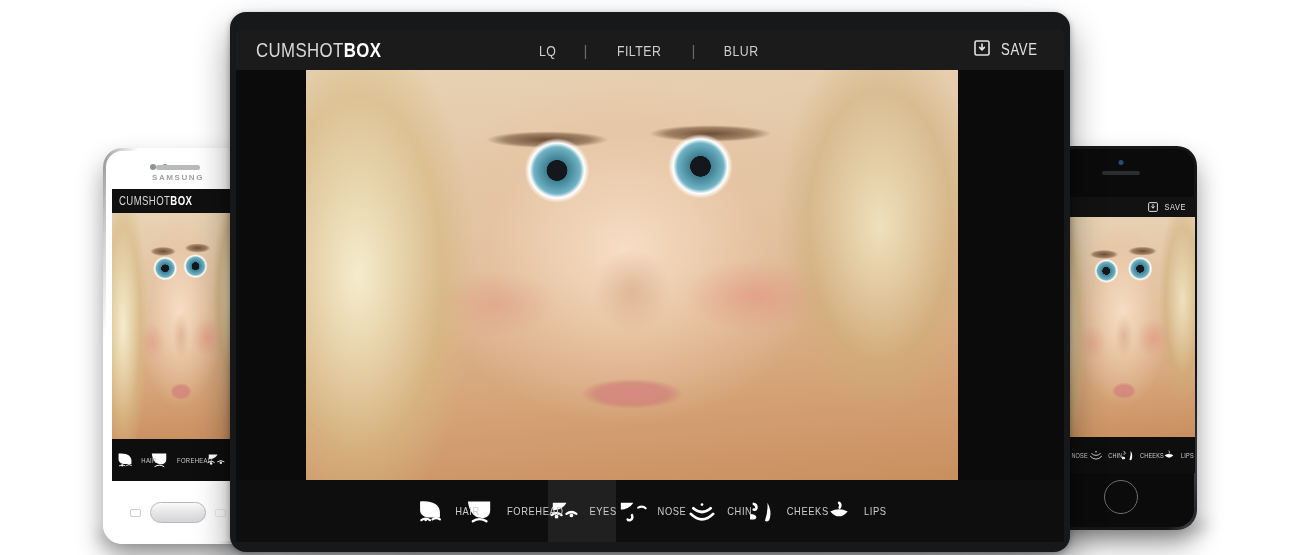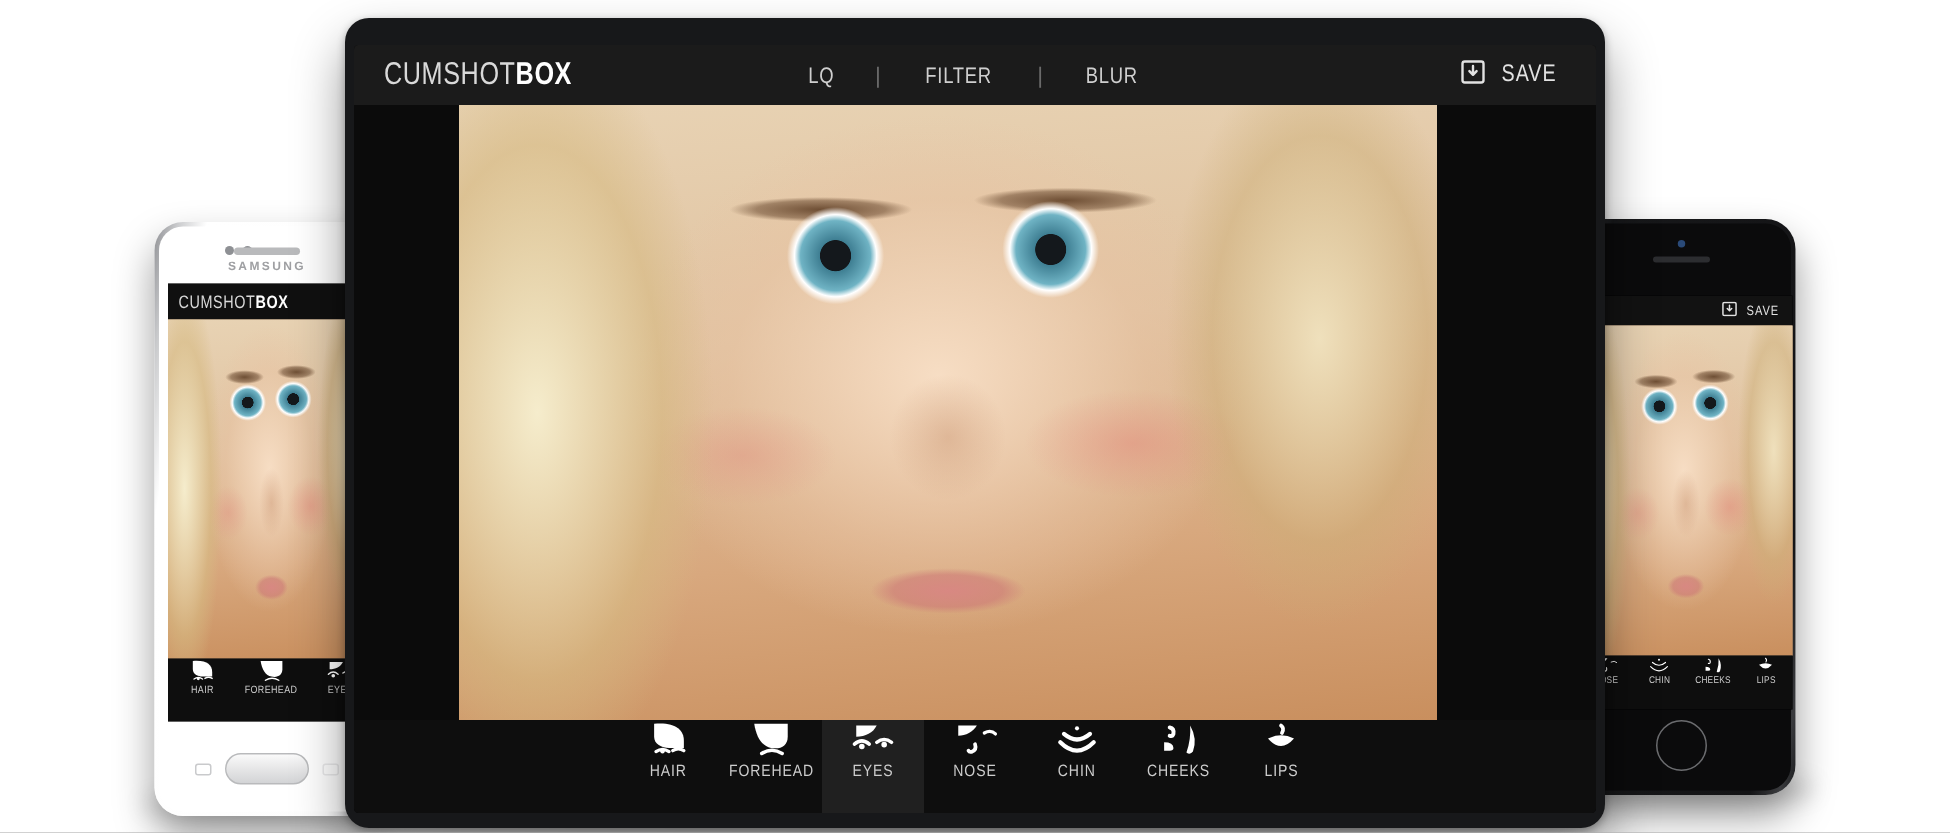--- a/index.html
+++ b/index.html
@@ -134,23 +134,22 @@
     position: relative;
     height: 62px;
     background: #0e0e0e;
     display: flex;
     justify-content: center;
     align-items: stretch;
   }
   .tool {
     width: 68px;
     display: flex;
-    flex-direction: column;
     align-items: center;
-    justify-content: flex-start;
+    justify-content: center;
     gap: 3px;
     cursor: pointer;
   }
   .tool.active { background: #202020; }
   .tool-label {
     color: #cdcdcd;
     font-size: 11px;
     letter-spacing: .7px;
     transform: scaleX(.85);
     white-space: nowrap;

